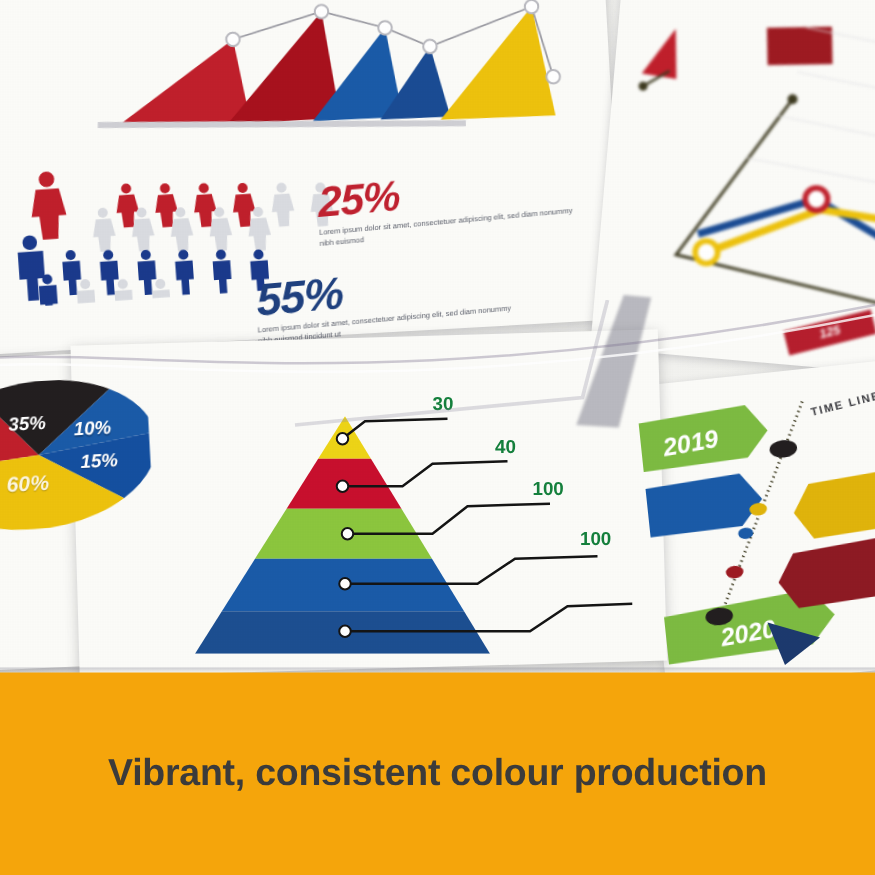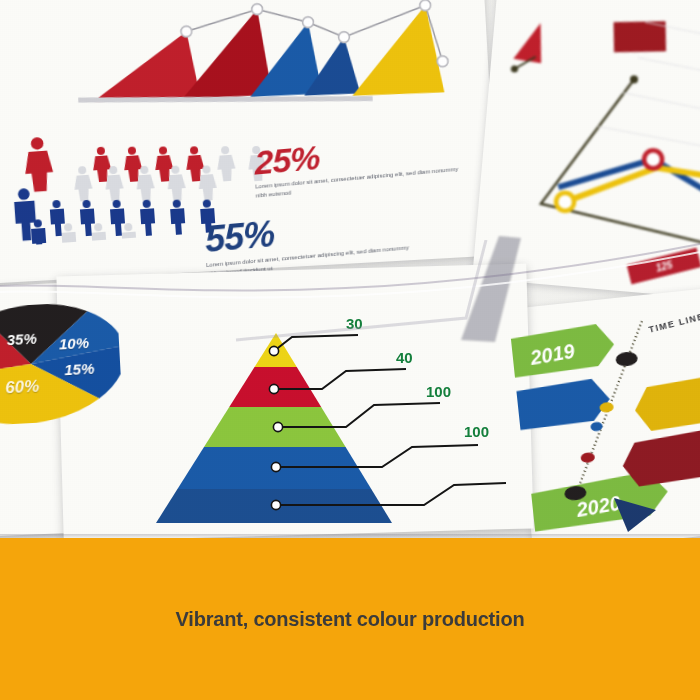--- a/index.html
+++ b/index.html
@@ -14,21 +14,21 @@
   }
 
   
   .sheet{position:absolute;background:#fbfbf8;box-shadow:0 3px 10px rgba(60,60,70,.28);}
   .sheet.soft{box-shadow:0 2px 7px rgba(60,60,75,.22);}
 
   
   #banner{position:absolute;left:0;top:538px;width:700px;height:162px;
     background:#F5A50B;z-index:60;}
   #banner .cap{position:absolute;left:50%;top:50%;transform:translate(-50%,-50%);
-    white-space:nowrap;color:#3b3b3b;font-weight:700;font-size:20px;letter-spacing:-.2px;
+    white-space:nowrap;color:#3b3b3b;font-weight:700;font-size:30px;letter-spacing:-.2px;
     font-family:"Liberation Sans",sans-serif;}
   #bannerEdge{position:absolute;left:0;top:534px;width:700px;height:5px;
     background:linear-gradient(180deg,rgba(120,120,135,.35),rgba(255,255,255,0));z-index:59;}
 
   
   #sheetTop{left:-30px;top:-60px;width:520px;height:330px;transform:rotate(-3.2deg);z-index:10;}
   #sailWrap{position:absolute;left:70px;top:-4px;width:420px;height:120px;z-index:14;
     transform:rotate(-3.4deg);}
 
   

